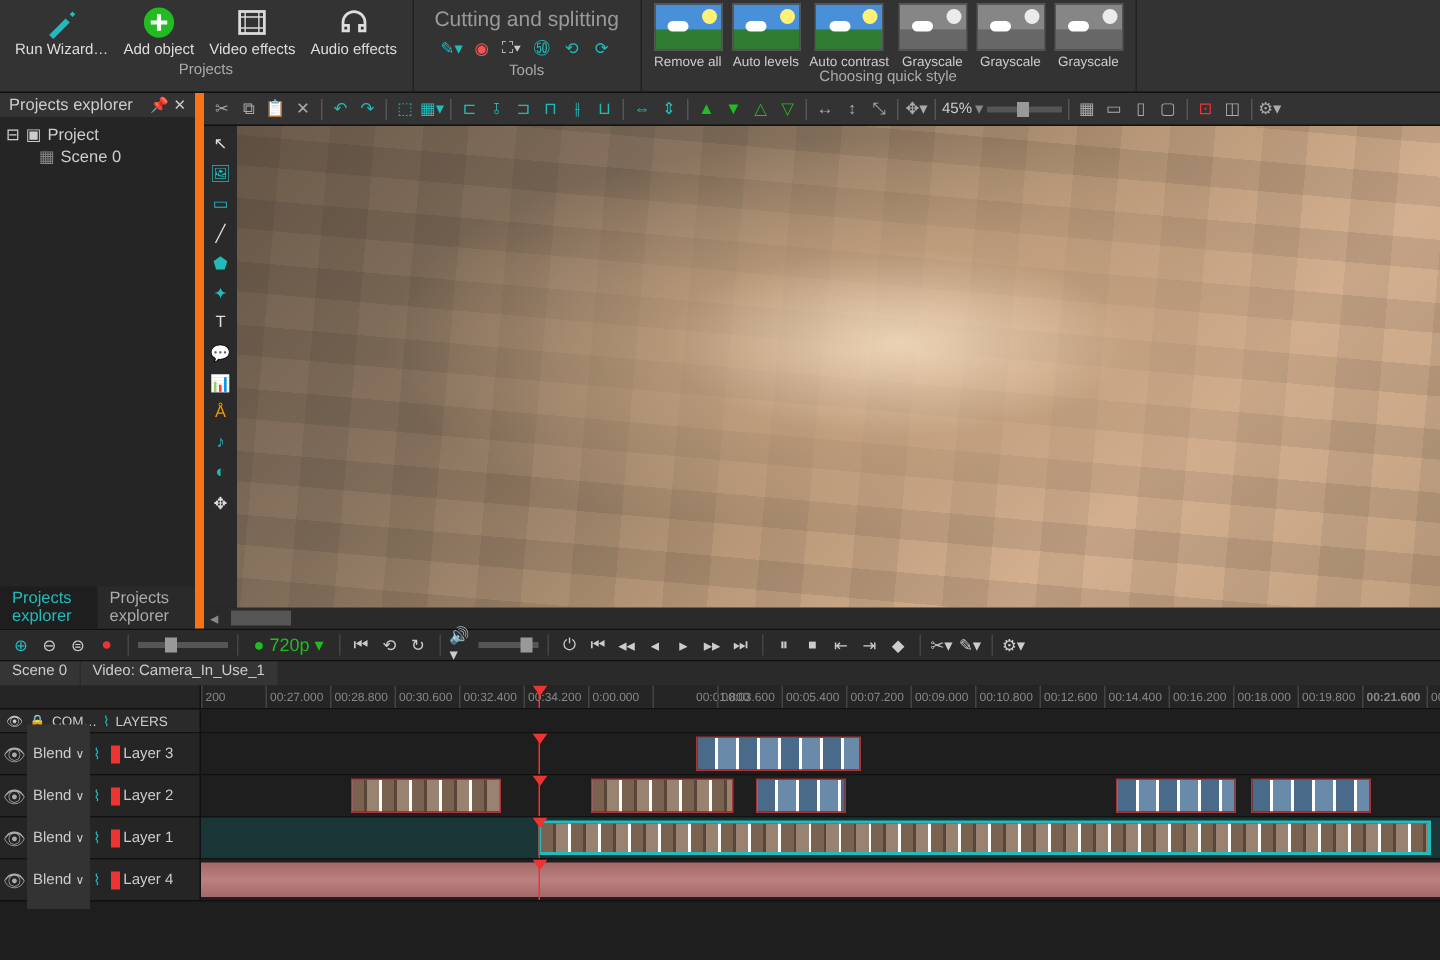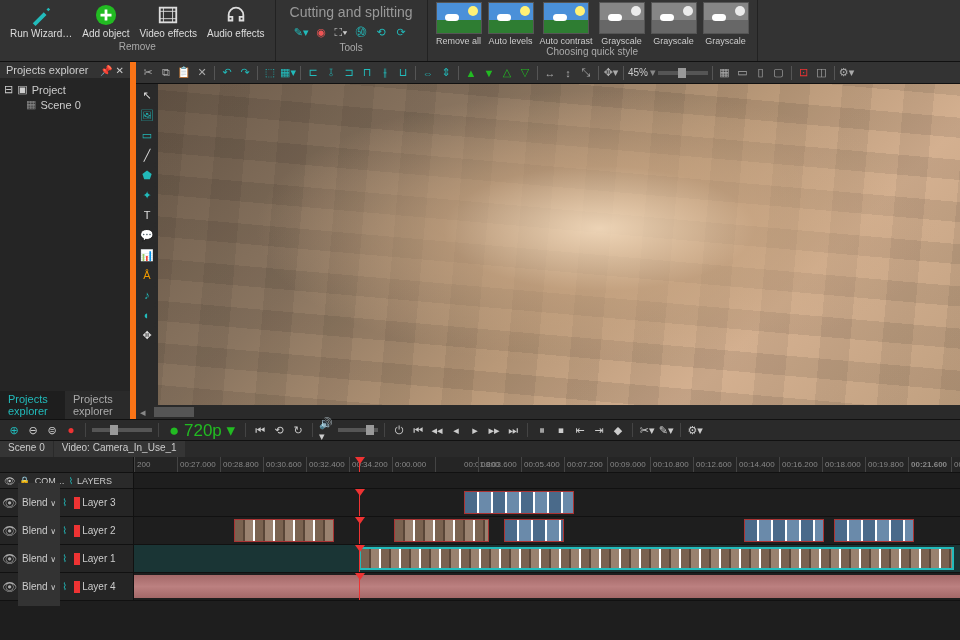--- a/index.html
+++ b/index.html
@@ -38,21 +38,21 @@
 .tool-palette { width:22px; background:#2a2a2a; display:flex; flex-direction:column; gap:2px; padding:2px; }
 .tp-ic { width:18px; height:18px; display:flex; align-items:center; justify-content:center; cursor:pointer; color:#2bb; background:#2a2a2a; border-radius:2px; }
 .tp-ic.w { color:#ddd; }
 .canvas { flex:1; background:linear-gradient(135deg,#6b5a4a 0%,#8a7560 30%,#b89878 55%,#d4b090 75%,#c0a080 100%); position:relative; overflow:hidden; }
 .canvas::before { content:""; position:absolute; inset:0; background:radial-gradient(ellipse at 55% 45%, rgba(245,220,190,0.9) 0%, rgba(200,165,130,0.6) 25%, transparent 55%), repeating-linear-gradient(5deg, rgba(0,0,0,0.08) 0 20px, transparent 20px 42px), repeating-linear-gradient(95deg, rgba(0,0,0,0.06) 0 30px, transparent 30px 62px); }
 .scroll-h { height:14px; background:#2a2a2a; display:flex; align-items:center; }
 .scroll-h .thumb { height:10px; width:40px; background:#555; margin-left:4px; cursor:pointer; }
 .playbar { background:#2a2a2a; height:22px; display:flex; align-items:center; gap:3px; padding:0 6px; border-top:1px solid #111; border-bottom:1px solid #111; }
 .pb-ic { width:16px; height:16px; display:flex; align-items:center; justify-content:center; cursor:pointer; color:#ccc; flex-shrink:0; }
 .pb-sep { width:1px; height:14px; background:#444; margin:0 3px; flex-shrink:0; }
-.res-lbl { color:#2b2; font-size:17px; padding:0 4px; }
+.res-lbl { color:#2b2; font-size:12px; padding:0 4px; }
 .slider { width:50px; height:4px; background:#555; position:relative; cursor:pointer; }
 .slider .knob { position:absolute; top:-3px; width:8px; height:10px; background:#999; }
 .tl { background:#1e1e1e; flex:1; display:flex; flex-direction:column; }
 .tl-tabs { display:flex; background:#2a2a2a; height:16px; }
 .tl-tab { padding:1px 8px; font-size:10px; background:#353535; color:#ccc; margin-right:1px; cursor:pointer; }
 .tl-ruler { height:16px; background:#252525; display:flex; position:relative; border-bottom:1px solid #111; }
 .tl-ruler-left { width:134px; flex-shrink:0; border-right:1px solid #111; }
 .tl-ruler-right { flex:1; position:relative; overflow:hidden; font-size:8px; color:#888; }
 .tick { position:absolute; top:0; height:100%; border-left:1px solid #444; padding-left:2px; line-height:16px; }
 .playhead { position:absolute; top:0; bottom:0; width:1px; background:#e33; z-index:10; }
@@ -111,21 +111,21 @@
       <div class="rbtn">
         <span class="icon">
             <svg viewBox="0 0 24 24">
               <path fill="none" stroke="#ddd" stroke-width="2" d="M4 14v-2a8 8 0 0116 0v2M4 14v4h4v-4H4m16 0v4h-4v-4h4"></path>
             </svg>
           </span>
         <span class="lbl">Audio
 effects</span>
       </div>
     </div>
-    <div class="rgroup-label">Remove</div>
+    <div class="rgroup-label">Projects</div>
   </div>
   <div class="rgroup tools-sub">
     <div class="tools-row" style="color:#999;font-size:14px;">
       <span>Cutting and splitting</span>
     </div>
     <div class="tools-row">
       <span class="tool-ic" style="color:#2bb">✎▾</span>
       <span class="tool-ic" style="color:#e55">◉</span>
       <span class="tool-ic" style="color:#ccc">⛶▾</span>
       <span class="tool-ic" style="color:#2bb">㊿</span>

